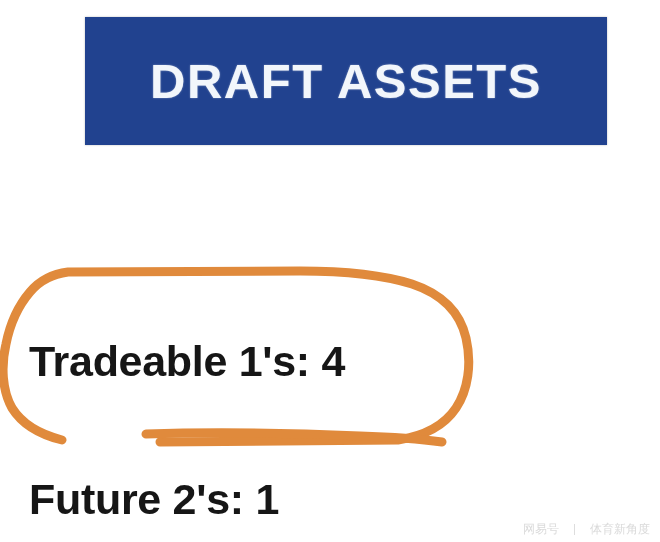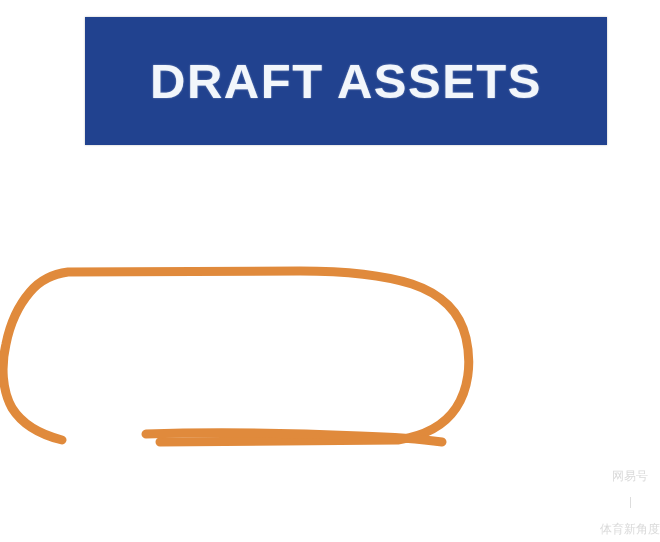--- a/index.html
+++ b/index.html
@@ -77,70 +77,71 @@
   .highlight-annotation svg {
     display: block;
     width: 490px;
     height: 185px;
     overflow: visible;
   }
 
   
   .watermark {
     position: absolute;
-    right: 0;
+    right: 10px;
     bottom: 7px;
     display: flex;
     align-items: center;
     gap: 15px;
     color: #d8d8d8;
     font-family: "DejaVu Sans", sans-serif;
     font-size: 12px;
     line-height: 1;
     white-space: nowrap;
     opacity: 0.95;
-    flex-direction: column;
   }
   .watermark-divider {
     display: inline-block;
     width: 1px;
     height: 11px;
     background: #dcdcdc;
   }
 </style>
 </head>
 <body>
 
 <div id="screenshot">
 
   <div class="title-banner">
     <div class="title-banner-text">DRAFT ASSETS</div>
   </div>
 
 
+  <div class="stat-line stat-line-1">Tradeable 1's: 4</div>
 
   <div class="highlight-annotation">
     <svg viewBox="0 0 490 185" xmlns="http://www.w3.org/2000/svg">
       <path d="M 62 178
                C 38 172, 22 162, 12 146
                C 2 128, 1 104, 6 82
                C 10 62, 18 44, 30 30
                C 40 18, 52 12, 68 10
                L 300 9
                C 340 9, 380 12, 412 22
                C 442 32, 460 50, 466 76
                C 472 102, 468 128, 456 146
                C 444 164, 424 174, 398 178
                L 160 180" fill="none" stroke="#e08a3c" stroke-width="9" stroke-linecap="round" stroke-linejoin="round"></path>
       <path d="M 146 172
                C 210 170, 290 171, 360 174
                C 392 175, 420 177, 442 180" fill="none" stroke="#e08a3c" stroke-width="9" stroke-linecap="round" stroke-linejoin="round"></path>
     </svg>
   </div>
 
+  <div class="stat-line stat-line-2">Future 2's: 1</div>
 
   <div class="watermark">
     <span>网易号</span>
     <span class="watermark-divider"></span>
     <span>体育新角度</span>
   </div>
 
 </div>
 
 </body></html>

